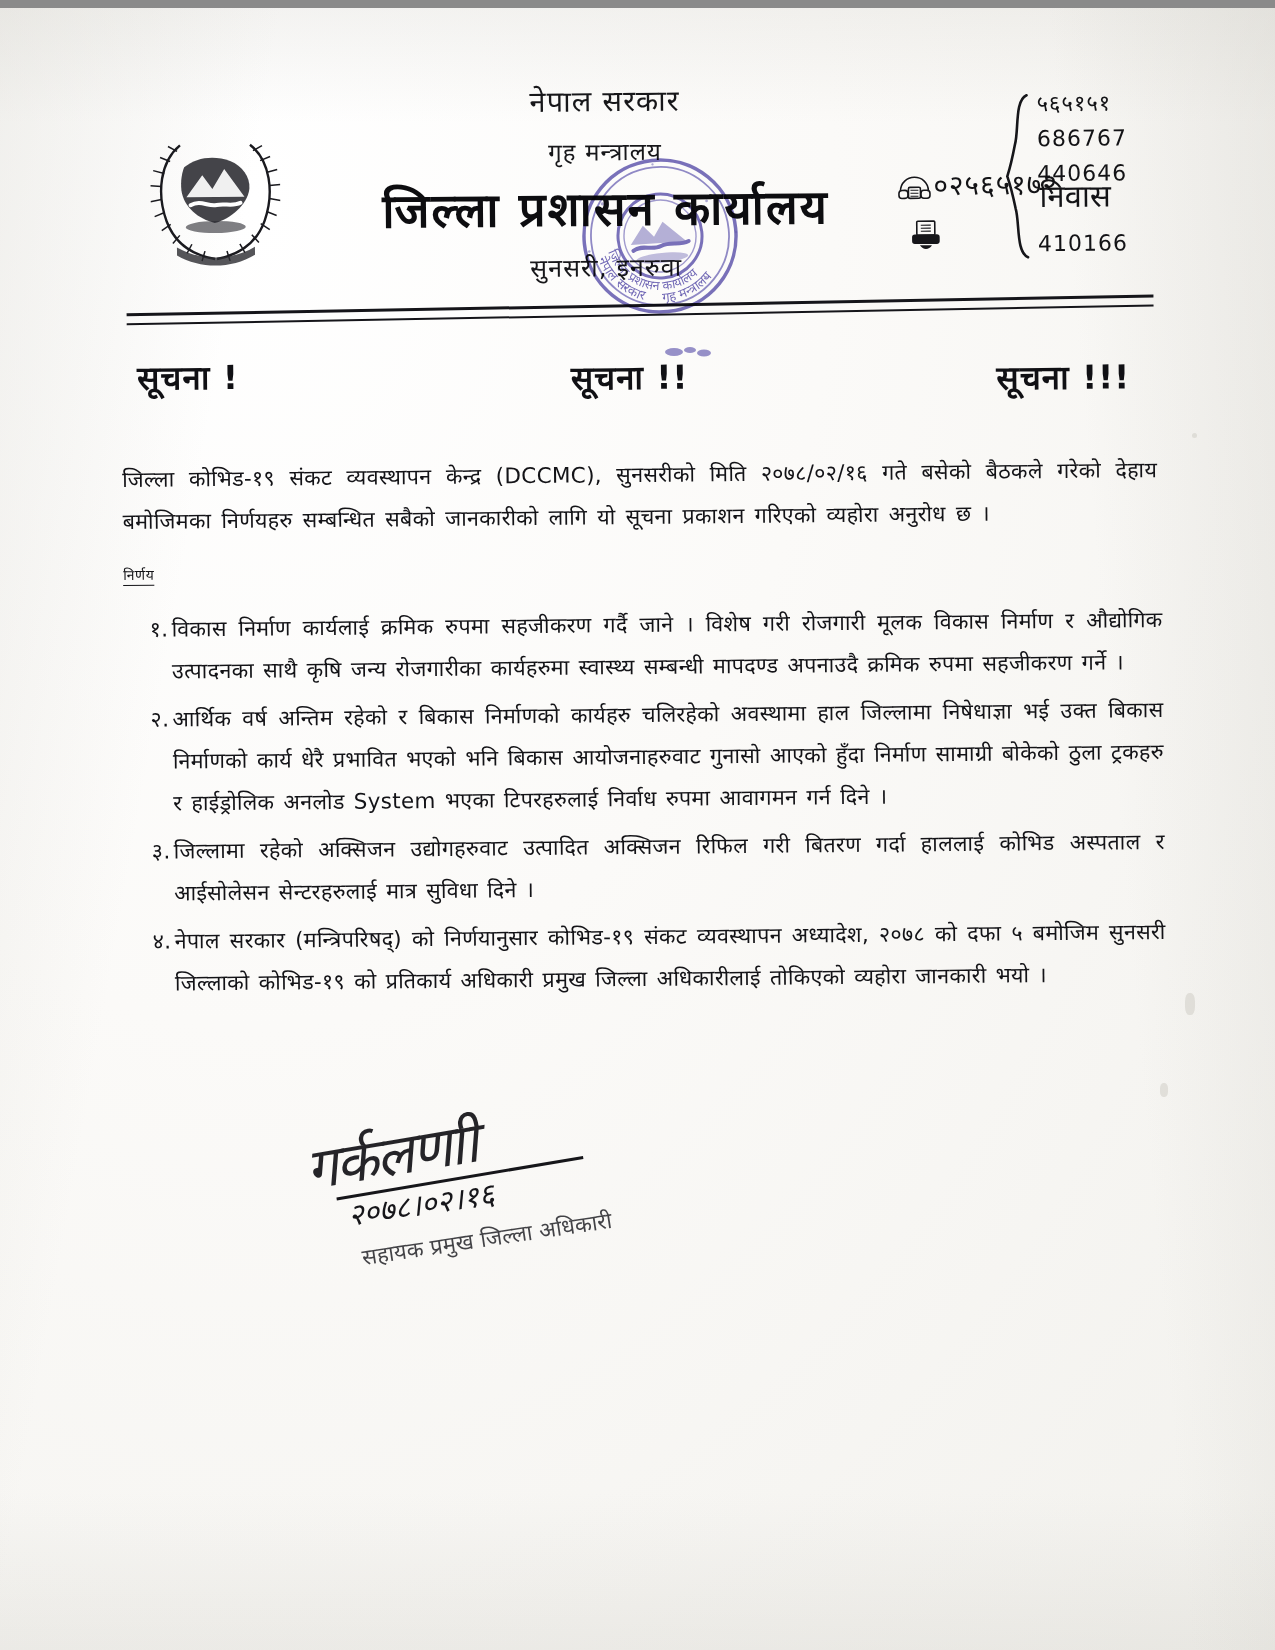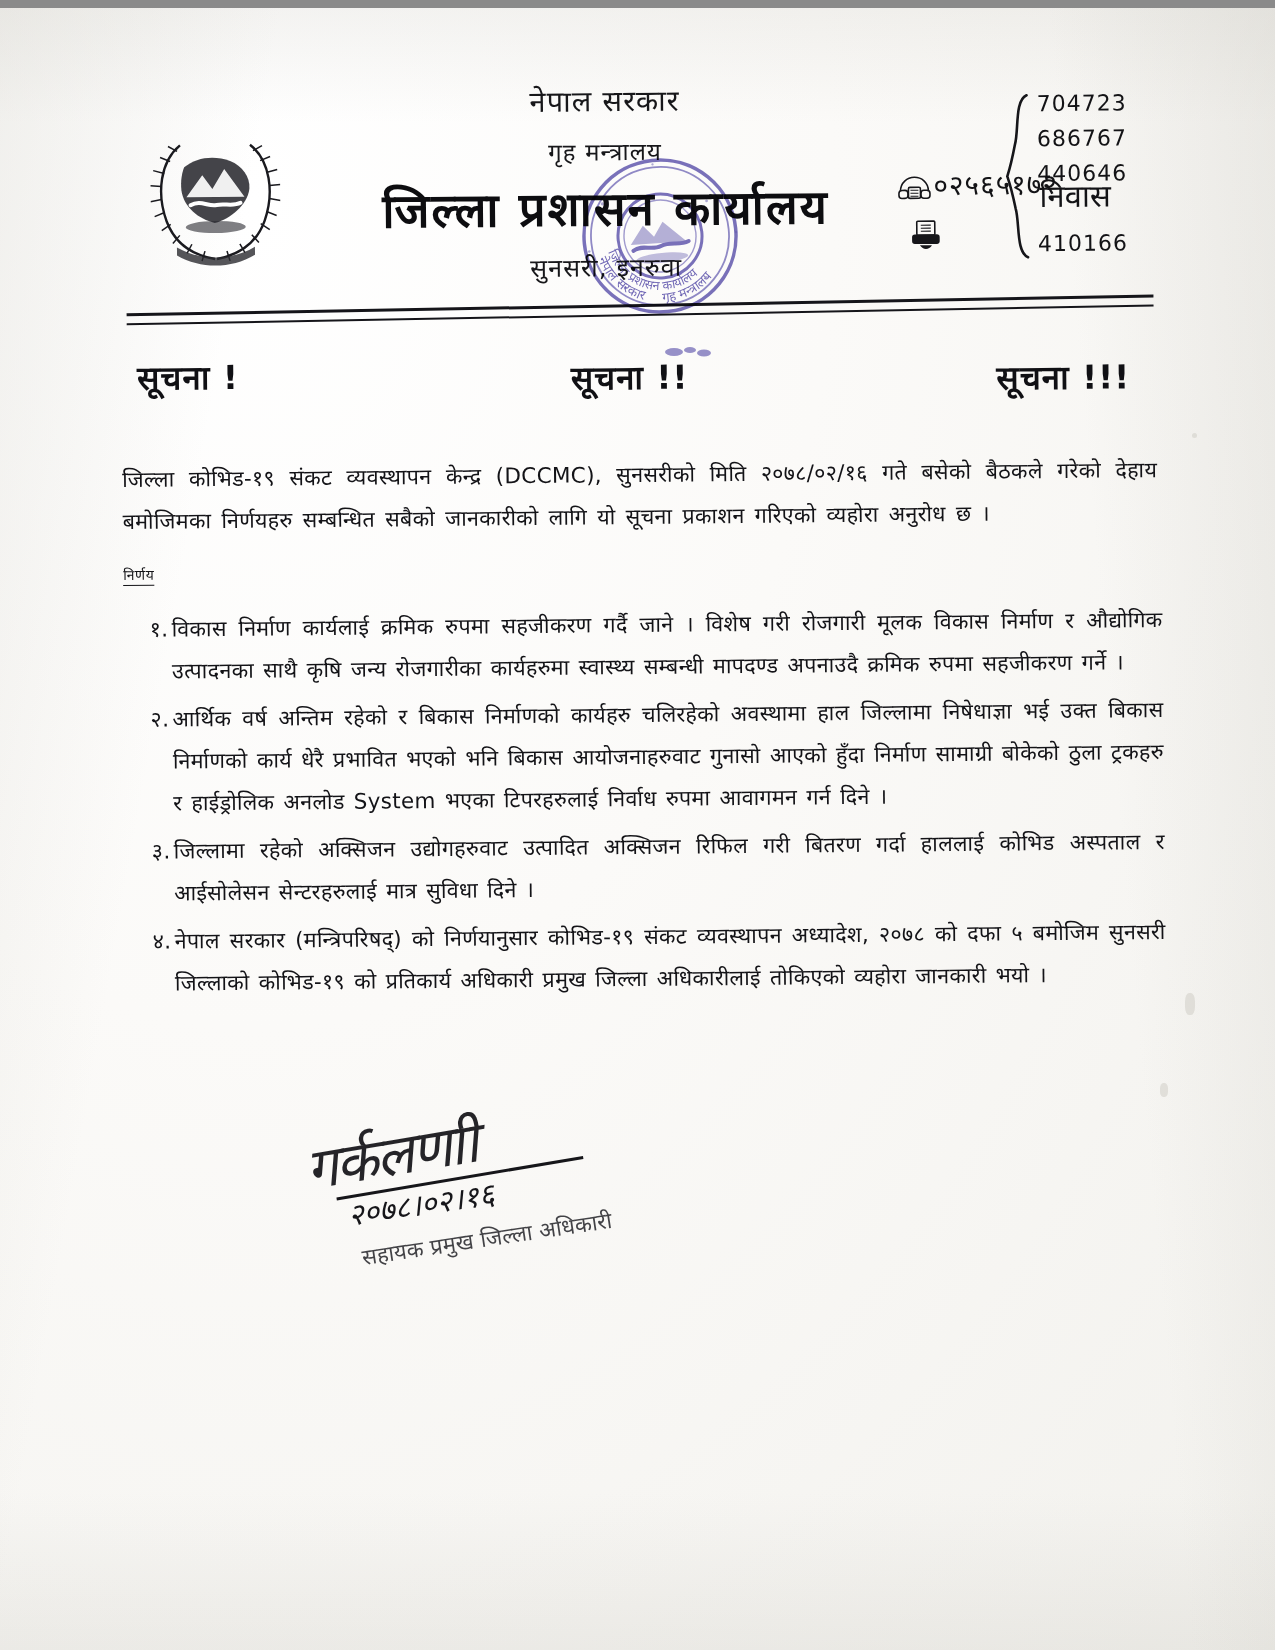--- a/index.html
+++ b/index.html
@@ -351,21 +351,21 @@
       </div>
 
       <div class="contact">
         <div class="brace">
           <svg viewBox="0 0 26 168" xmlns="http://www.w3.org/2000/svg">
             <path d="M22 3 C10 8 14 38 10 52 C8 62 4 78 2 84 C4 90 8 106 10 116 C14 130 10 160 22 165" fill="none" stroke="#16161a" stroke-width="2.6" stroke-linecap="round"></path>
           </svg>
         </div>
 
         <div class="nums">
-          <div>704723</div>
+          <div>५६५१५१</div>
           <div>686767</div>
           <div>440646</div>
           <div style="height:35px"></div>
           <div>410166</div>
         </div>
 
         <div class="icon-phone">
           <svg viewBox="0 0 34 26" xmlns="http://www.w3.org/2000/svg">
             <g fill="none" stroke="#16161a" stroke-width="1.6">
               <path d="M3 16 C3 7 10 2 17 2 C24 2 31 7 31 16"></path>

